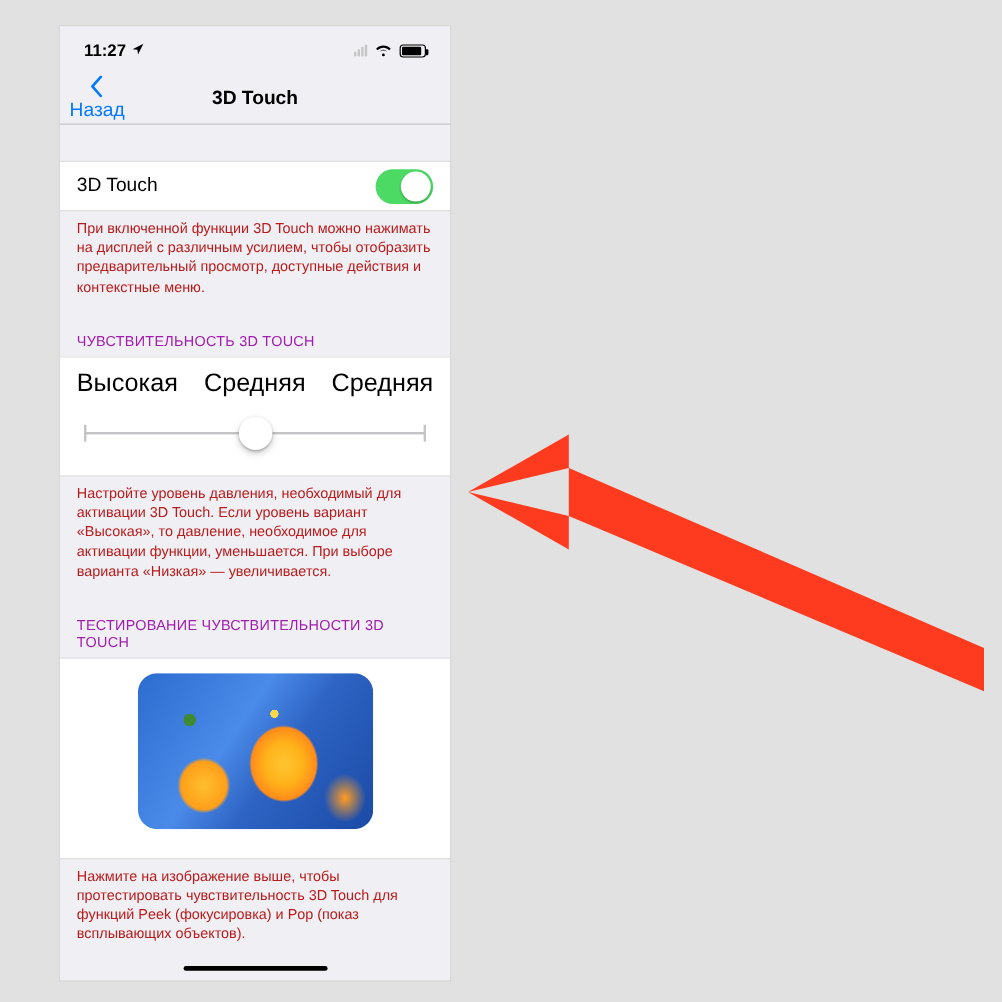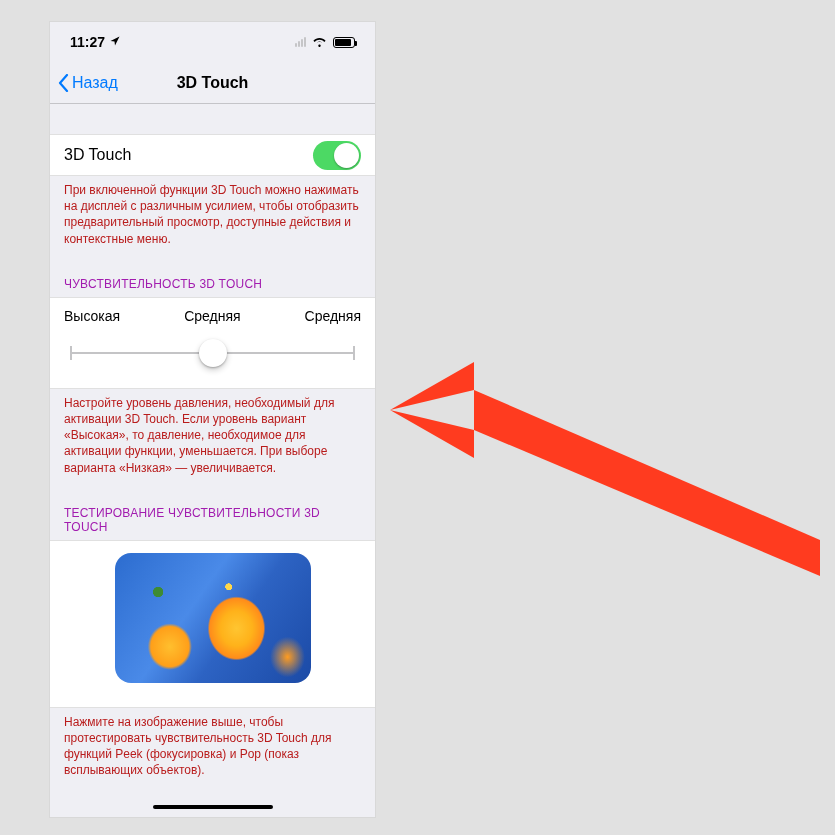--- a/index.html
+++ b/index.html
@@ -58,21 +58,21 @@
       height: 42px;
       background: #efeff4;
       display: flex;
       align-items: center;
       position: relative;
       border-bottom: 0.5px solid rgba(0,0,0,0.18);
     }
     .nav-back {
       display: flex; align-items: center;
       font-size: 16px; color: #007aff;
-      padding-left: 8px; gap: 3px;
+      padding-left: 8px; gap: 3px; flex-direction: column;
     }
     .nav-back-chevron {
       width: 11px; height: 18px; display: inline-block;
     }
     .nav-title {
       position: absolute; left: 0; right: 0; text-align: center;
       font-size: 16px; font-weight: 600; pointer-events: none;
     }
     .content { }
     .gap { height: 30px; }
@@ -97,21 +97,21 @@
       padding: 6px 14px 0 14px;
     }
     .section-header {
       color: #a21caf; font-size: 12px; text-transform: uppercase;
       padding: 30px 14px 6px 14px; letter-spacing: 0.02em;
     }
     .slider-panel {
       background: #fff; border-top: 0.5px solid rgba(0,0,0,0.12);
       border-bottom: 0.5px solid rgba(0,0,0,0.12); padding: 10px 14px 20px 14px;
     }
-    .slider-labels { display: flex; justify-content: space-between; font-size: 14px; margin-bottom: 14px; }
+    .slider-labels { display: flex; justify-content: space-between; font-size: 21px; margin-bottom: 14px; }
     .slider-track { position: relative; height: 30px; }
     .track-line { position: absolute; left: 6px; right: 6px; top: 14px; height: 2px; background: #c4c4c6; }
     .tick { position: absolute; top: 8px; width: 2px; height: 14px; background: #c4c4c6; }
     .tick.left  { left: 6px; }
     .tick.mid   { left: 50%; transform: translateX(-1px); }
     .tick.right { right: 6px; }
     .knob {
       position: absolute; left: 50%; top: 1px; width: 28px; height: 28px;
       background: #fff; border-radius: 50%; transform: translateX(-50%);
       box-shadow: 0 1px 2px rgba(0,0,0,0.25), 0 3px 6px rgba(0,0,0,0.2);

